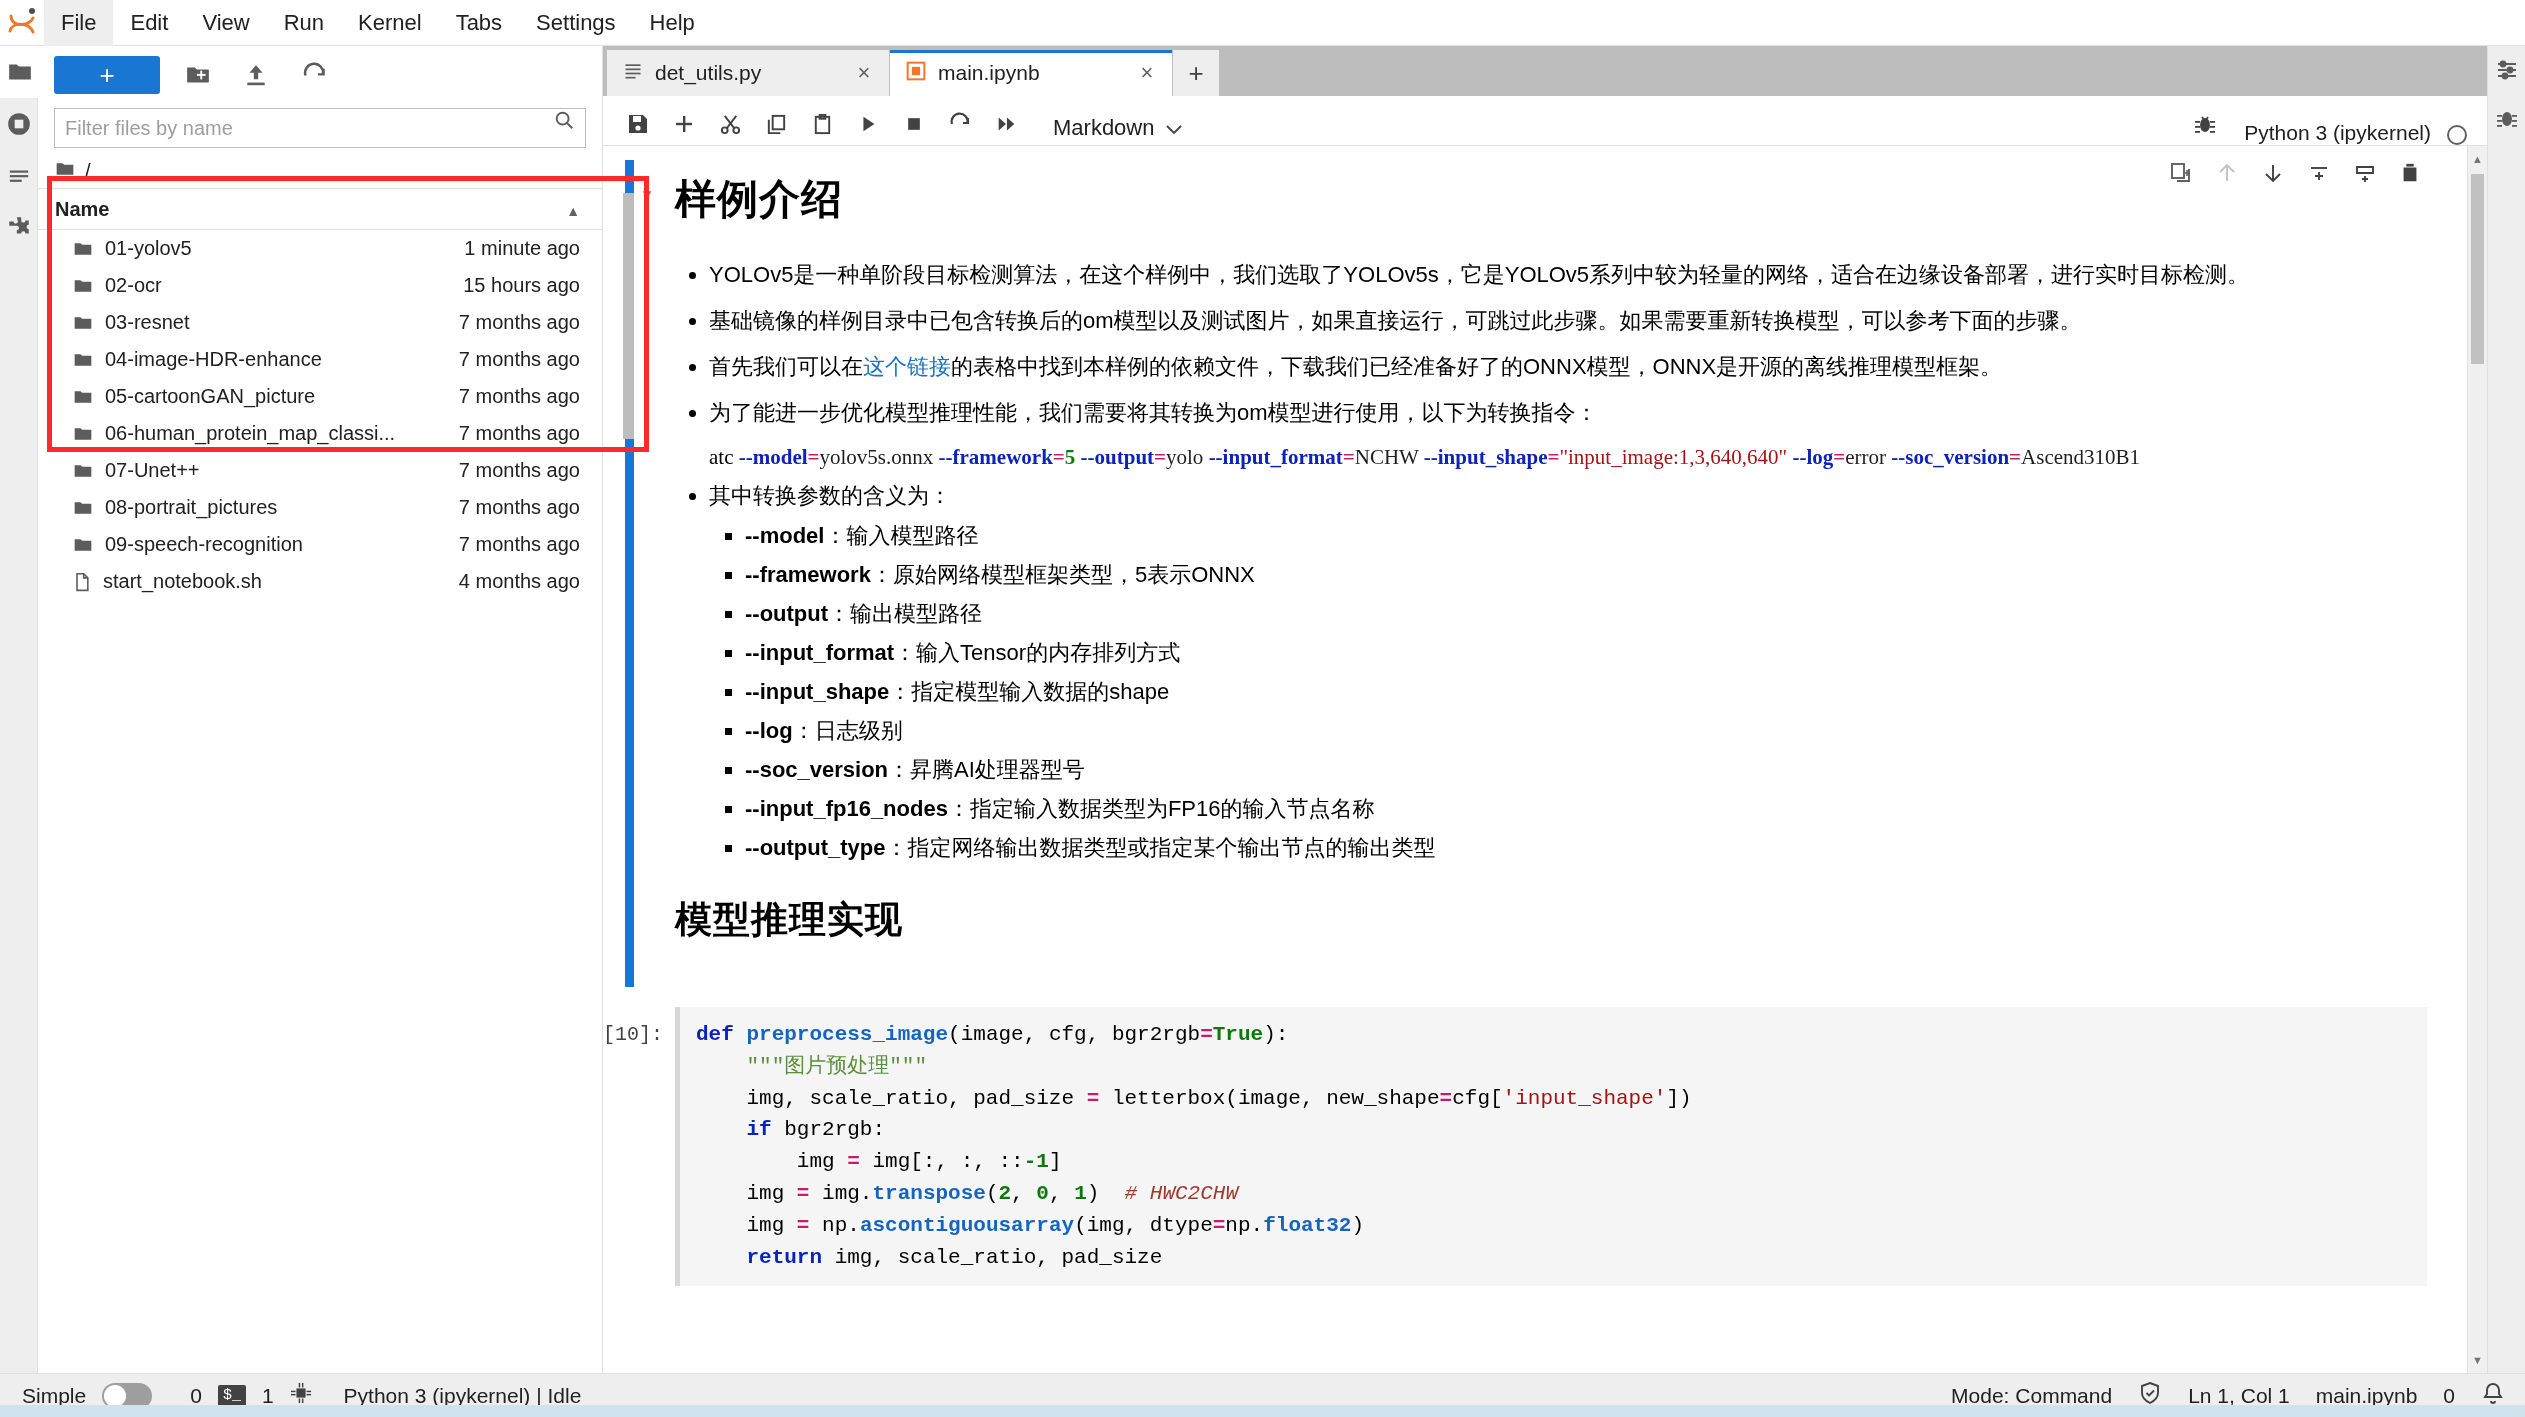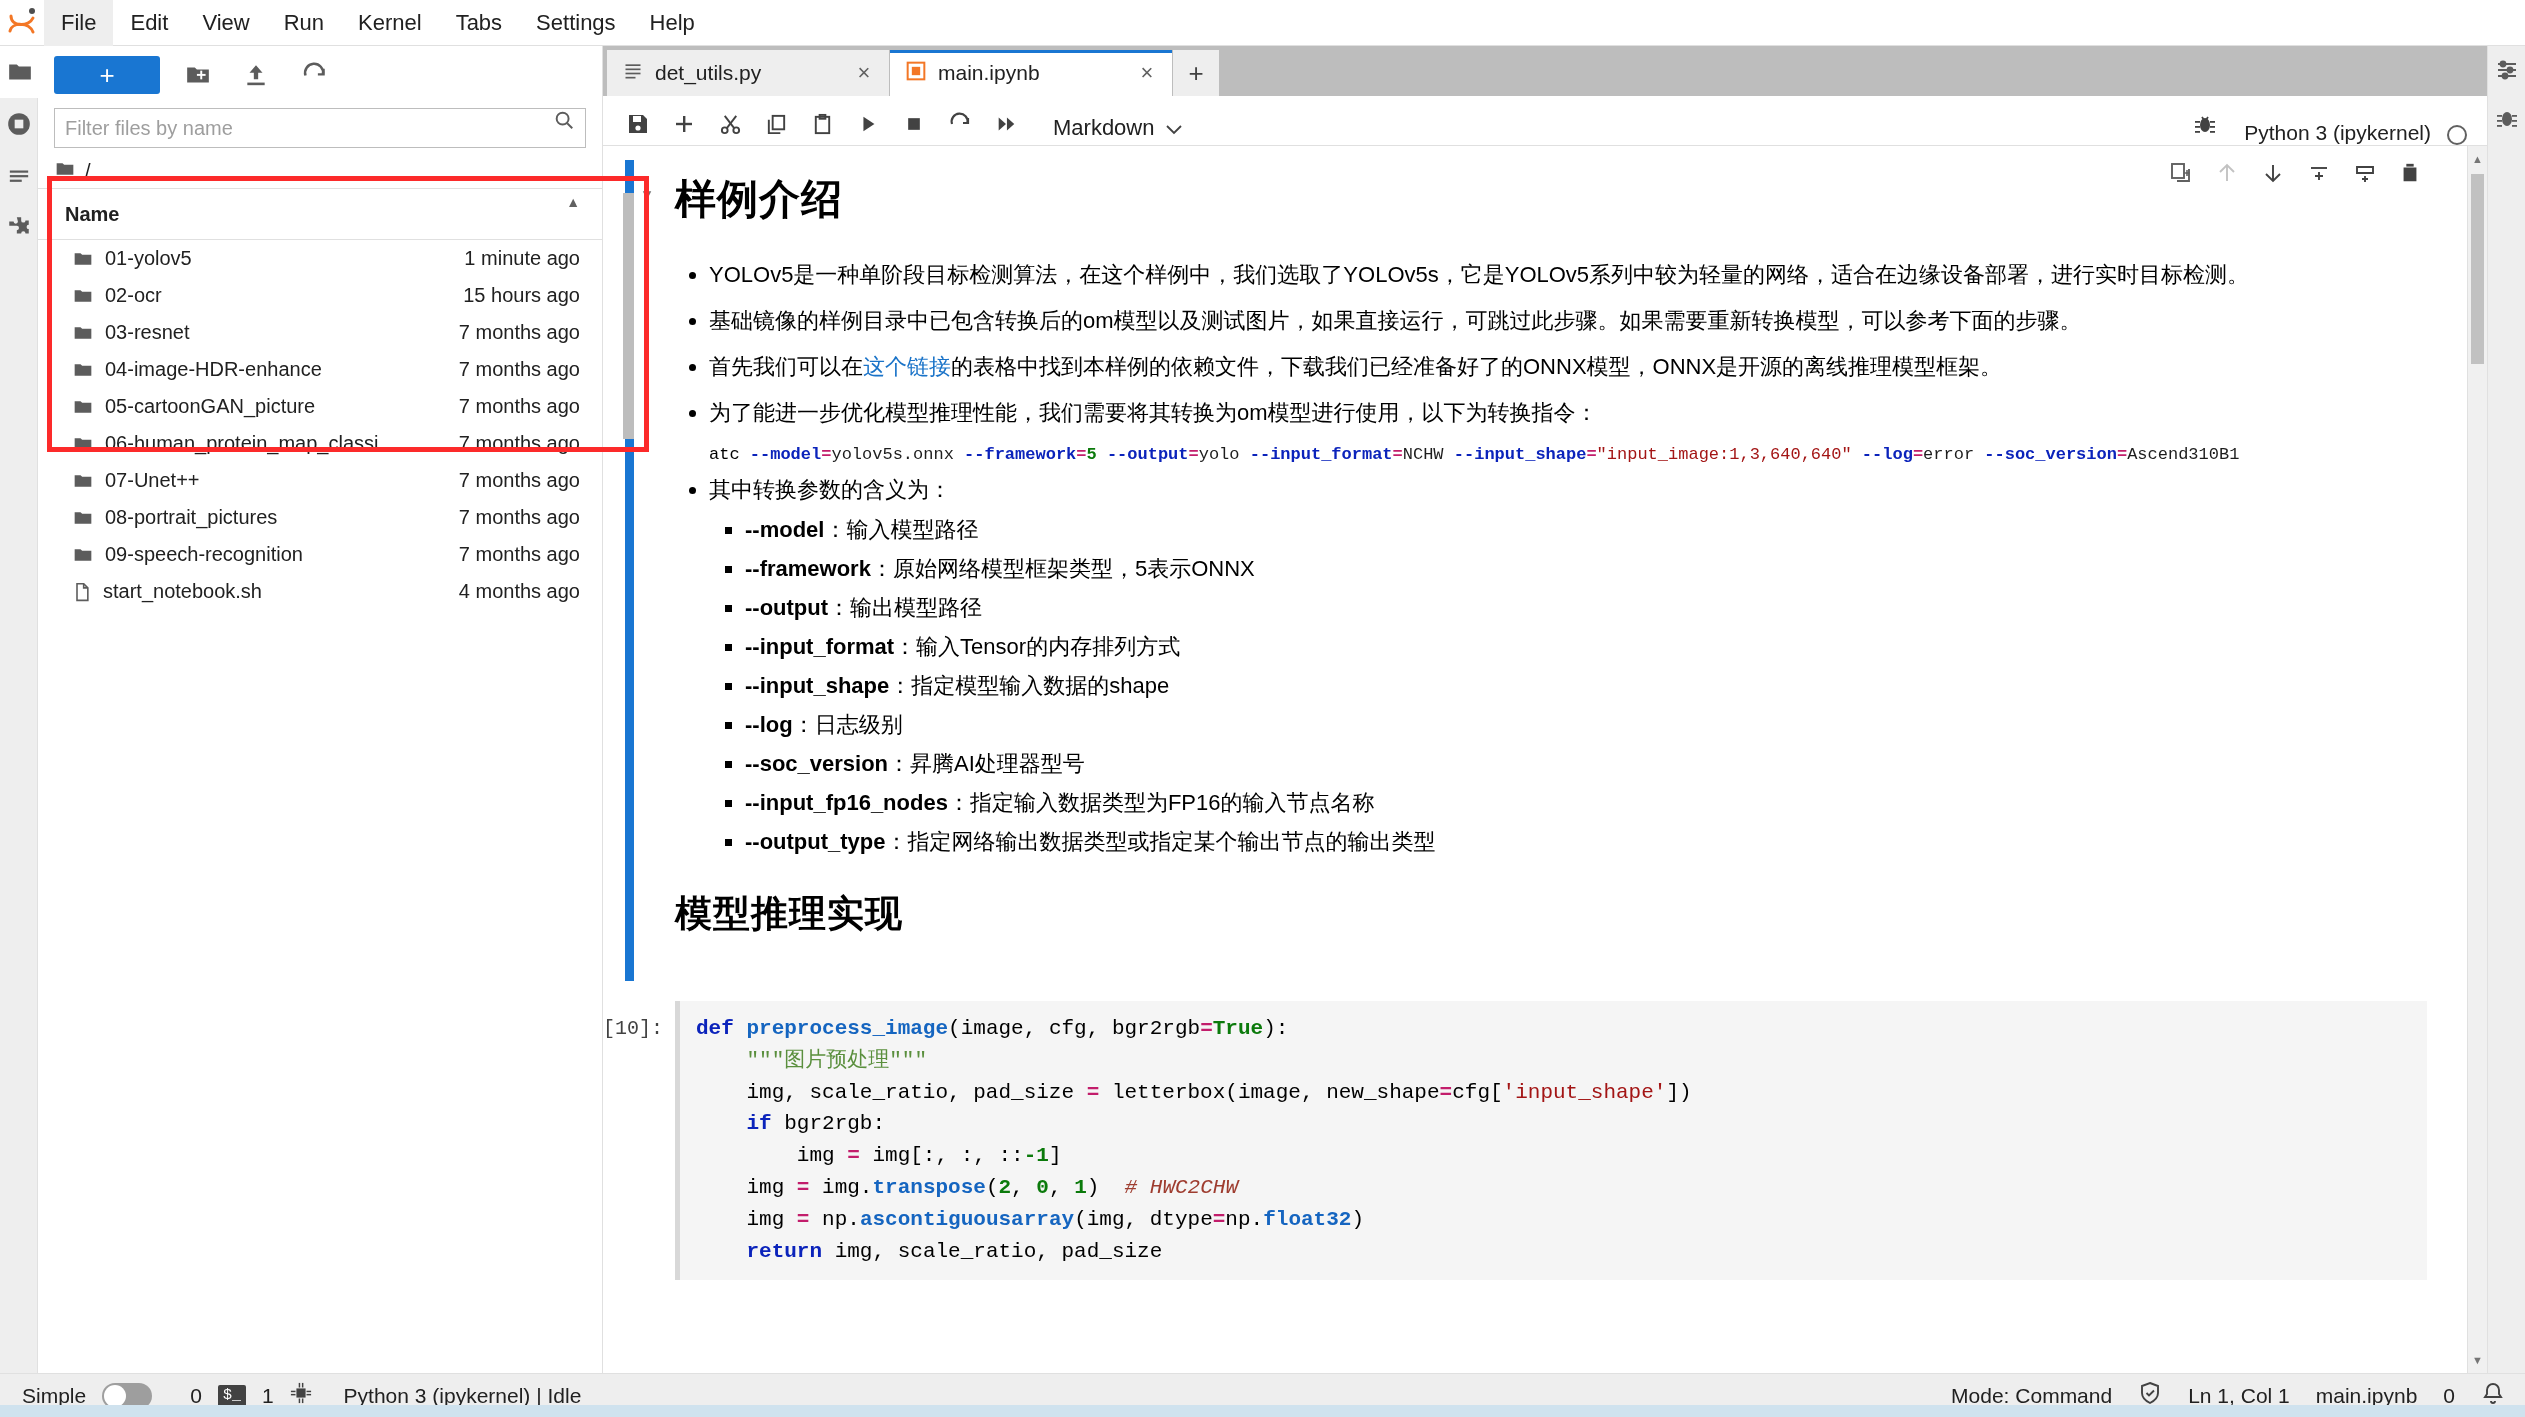--- a/index.html
+++ b/index.html
@@ -85,25 +85,25 @@
   }
   .fb-filter input::placeholder { color: #9e9e9e; }
   .fb-breadcrumb {
     height: 34px; display: flex; align-items: center;
     padding: 0 16px; gap: 9px; margin-top: 6px;
   }
   .fb-breadcrumb .bcl { font-size: 20px; color: #212121; }
 
   
   .fb-listhead {
-    display: flex; 
-    height: 52px;
+    display: flex; align-items: center;
+    height: 42px;
     border-top: 1px solid #e0e0e0;
     border-bottom: 1px solid #e0e0e0;
-    padding: 0 6px 0 27px;
+    padding: 0 6px 0 17px;
     font-size: 20px; font-weight: bold; color: #212121;
     background: #fff;
   }
   .fb-listhead .col-name { flex: 1 1 auto; display: flex; align-items: center; gap: 8px;}
   .fb-listhead .col-mod { flex: 0 0 180px; text-align: right; font-weight: normal; padding-right: 16px; }
   .sort-caret { font-size: 14px; color: #616161; }
 
   .fb-list { flex: 1 1 auto; overflow: hidden; }
   .fb-row {
     display: flex; align-items: center;
@@ -219,22 +219,22 @@
     letter-spacing: 1px;
   }
   .md-body ul { list-style: disc; margin: 0 0 0 34px; }
   .md-body ul ul { list-style: square; margin-left: 36px; }
   .md-body li { margin: 12px 0; font-size: 22px; }
   .md-body li.tight { margin: 5px 0; }
   .md-link { color: #1a73c8; text-decoration: none; }
   .md-bold { font-weight: bold; }
 
   .codeline {
-    font-family: Liberation Mono, monospace;
-    font-size: 17px; line-height: 1.5; word-break: break-all;
+    font-family: Liberation Serif, serif;
+    font-size: 21px; line-height: 1.5; word-break: break-all;
   }
   .k-cmd { color: #000; }
   .k-opt { color: #0b23bb; font-weight: bold; }
   .k-eq  { color: #c21d6b; font-weight: bold; }
   .k-val { color: #1d1d1d; }
   .k-num { color: #0b7a0b; font-weight: bold; }
   .k-str { color: #a31515; }
 
   
   .cell-tools {

